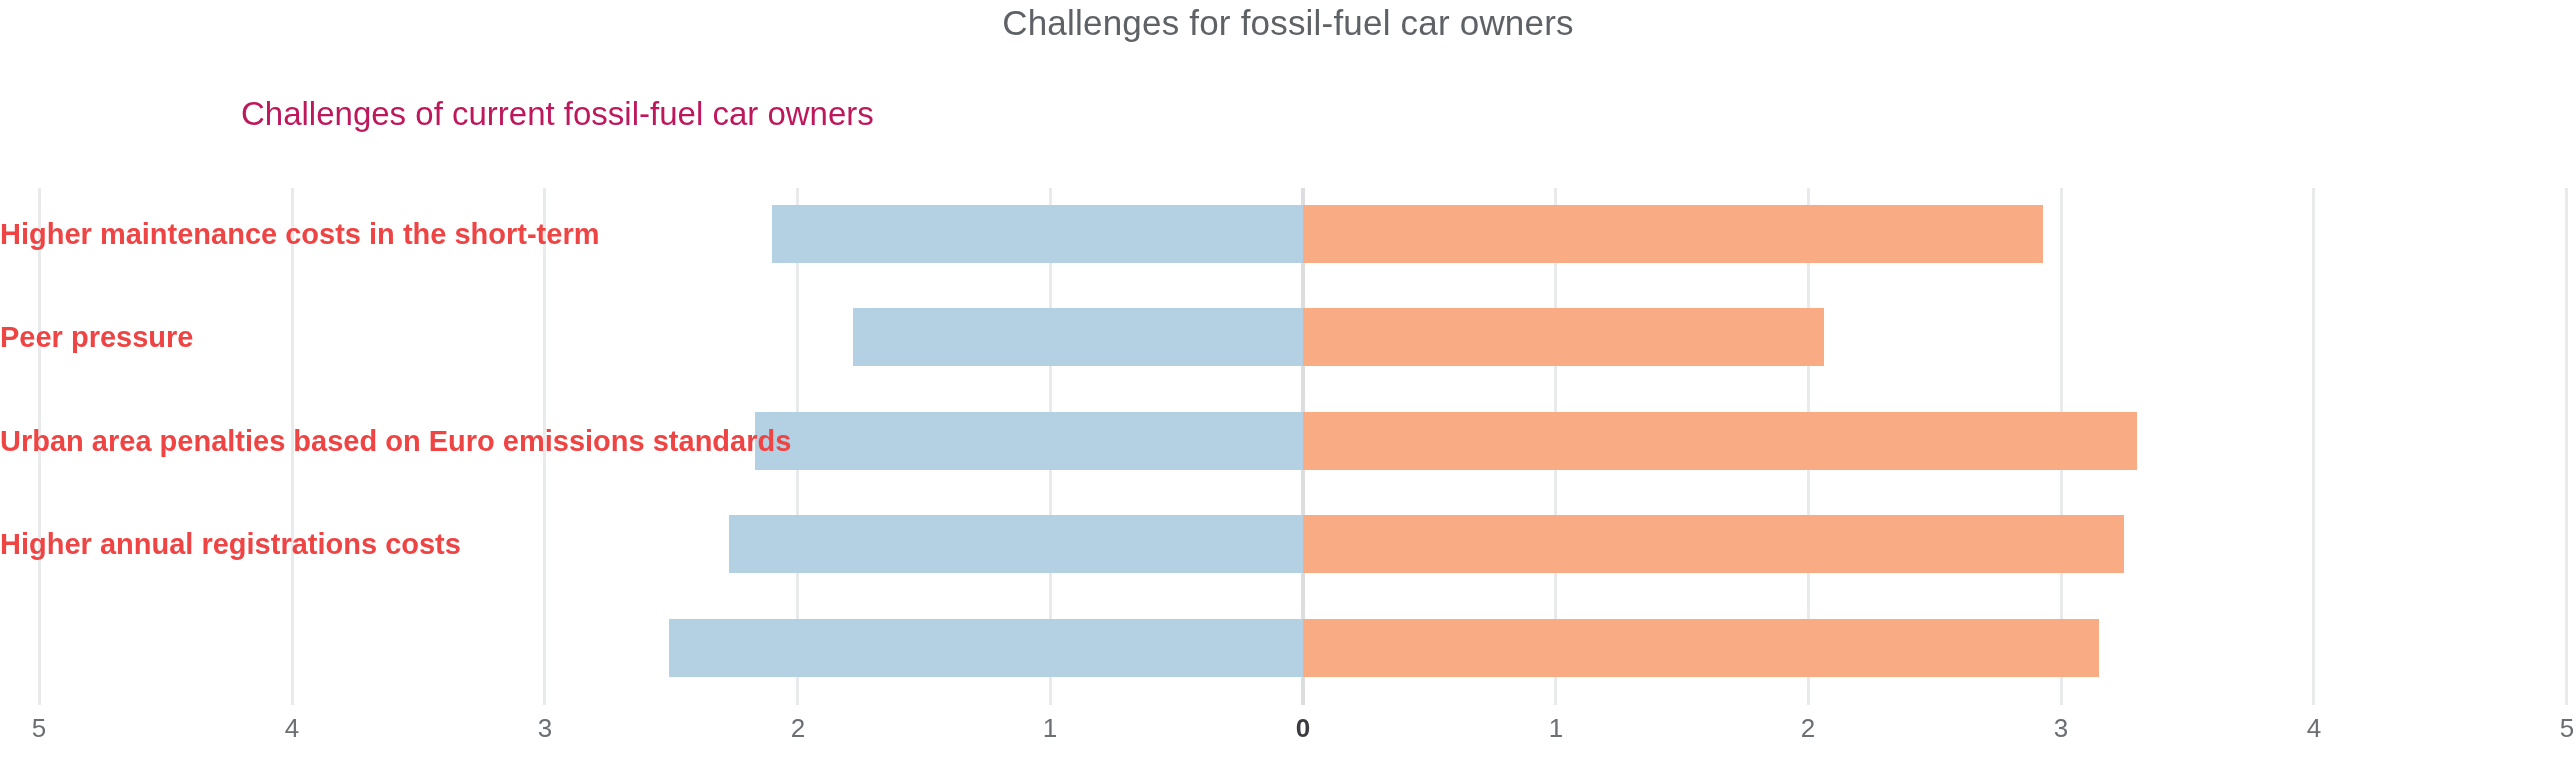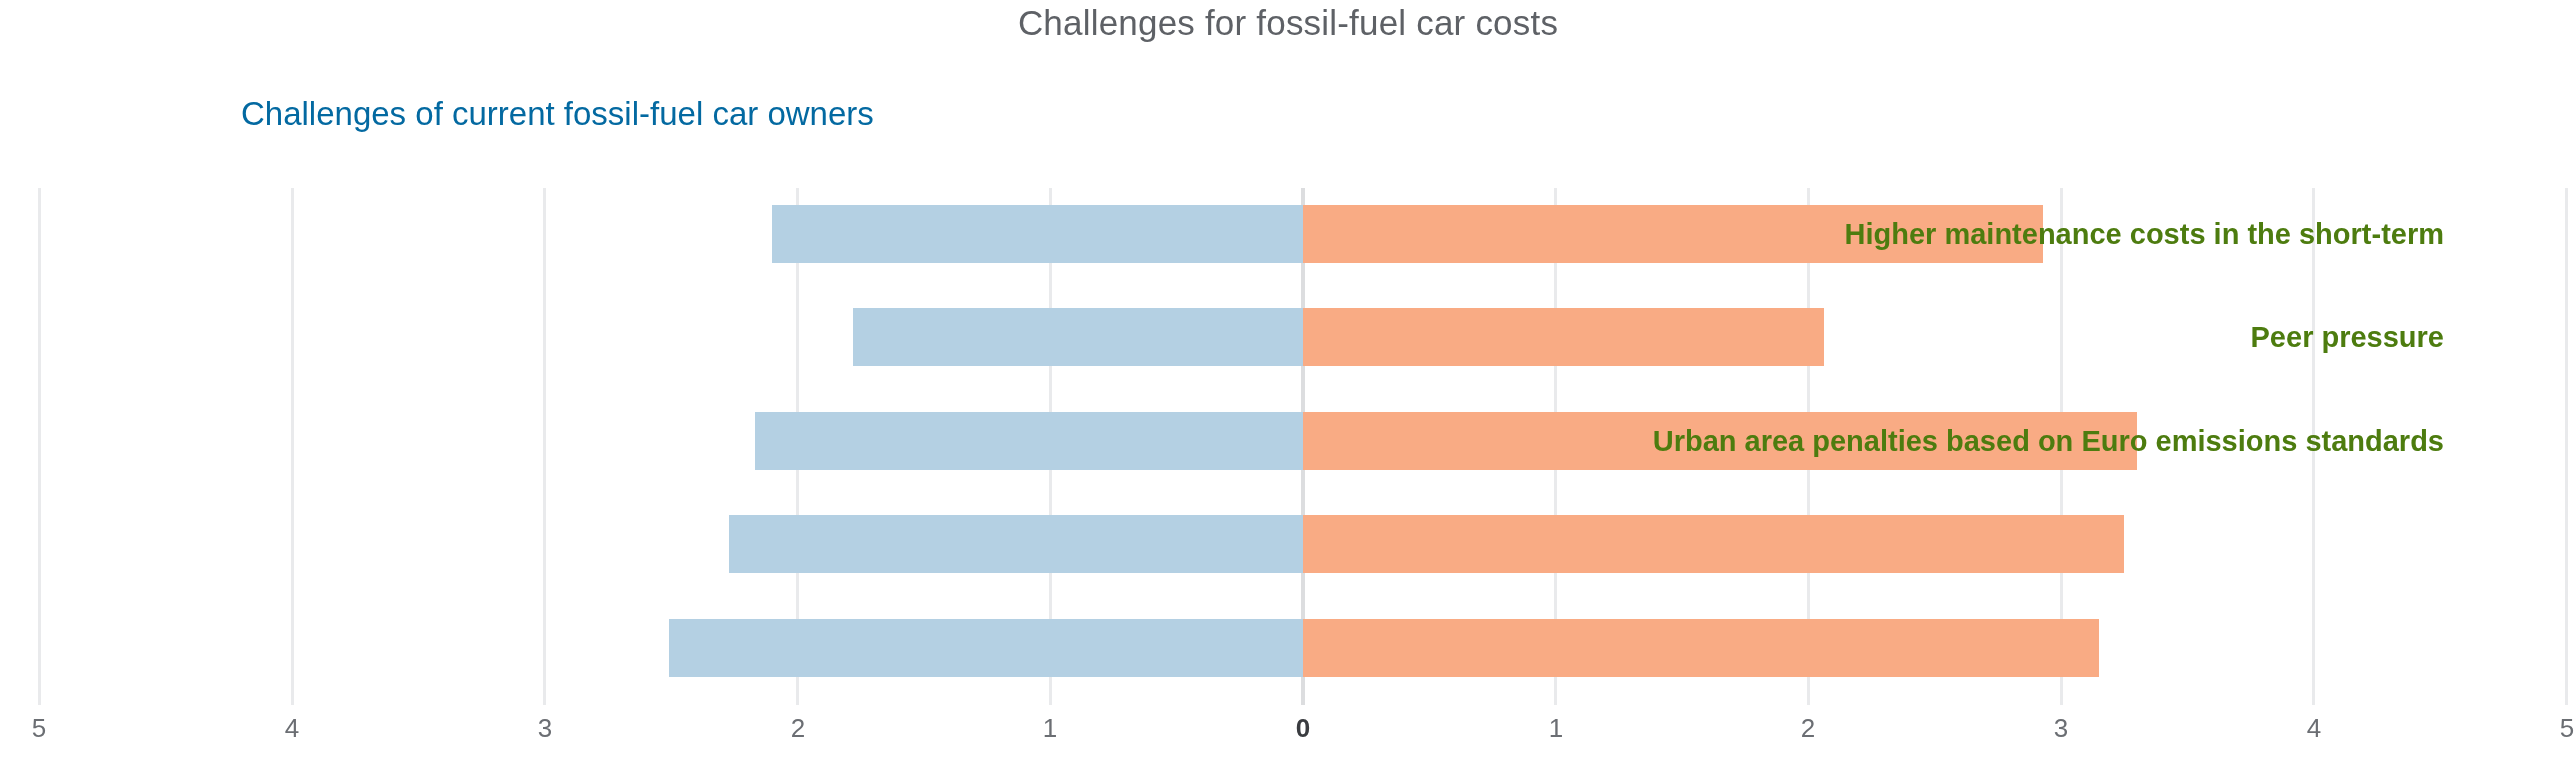--- a/index.html
+++ b/index.html
@@ -13,21 +13,21 @@
     position:absolute;left:0;top:3.2px;width:2576px;
     text-align:center;
     font-size:35px;color:#5e6166;font-weight:400;
     letter-spacing:0.2px;
   }
   #subtitle-row{
     position:absolute;left:0;top:95px;width:2576px;height:47px;
   }
   .subtitle{
     position:absolute;top:0;
-    font-size:33px;color:#0369a1;font-weight:400;
+    font-size:33px;color:#be185d;font-weight:400;
     white-space:nowrap;
   }
   #subtitle-left{left:241px;}
   #subtitle-right{left:1418px;}
 
   
   #plot{
     position:absolute;left:0;top:188px;
     width:2576px;height:517px;
   }
@@ -42,42 +42,42 @@
   }
   .bar{
     position:absolute;top:17.4px;height:58px;
   }
   .bar.left{background:#b4d0e3;}
   .bar.right{background:#f9ab84;}
   .row-label{
     position:absolute;top:17.4px;height:58px;
     line-height:58px;
     width:2444px;left:0;
-    text-align:right;
-    font-size:29px;font-weight:bold;color:#4d7c0f;
+    text-align:left;
+    font-size:29px;font-weight:bold;color:#ef4444;
     white-space:nowrap;
     pointer-events:none;
   }
 
   
   #axis{
     position:absolute;left:0;top:705px;width:2576px;height:59px;
   }
   .tick{
     position:absolute;top:8px;
     font-size:26px;color:#6b6e73;font-weight:400;
     transform:translateX(-50%);
     white-space:nowrap;
   }
   .tick.zero{color:#3a3c40;font-weight:bold;}
 </style>
 </head>
 <body>
 
-<div id="chart-title">Challenges for fossil-fuel car costs</div>
+<div id="chart-title">Challenges for fossil-fuel car owners</div>
 
 <div id="subtitle-row">
   <div class="subtitle" id="subtitle-left">Challenges of current fossil-fuel car owners</div>
 </div>
 
 <div id="plot">
   <div id="gridlines">
       <div class="gridline" style="left: 38px;"></div>
       <div class="gridline" style="left: 291px;"></div>
       <div class="gridline" style="left: 543px;"></div>
@@ -102,20 +102,21 @@
         <div class="row-label">Peer pressure</div>
       </div>
       <div class="row" style="top: 207px; padding-left: 11px;">
         <div class="bar left" style="left: 755px; width: 548px; background: rgb(180, 208, 227);"></div>
         <div class="bar right" style="left: 1303px; width: 834px; background: rgb(249, 171, 132);"></div>
         <div class="row-label">Urban area penalties based on Euro emissions standards</div>
       </div>
       <div class="row" style="top: 310px;">
         <div class="bar left" style="left: 729px; width: 574px; background: rgb(180, 208, 227);"></div>
         <div class="bar right" style="left: 1303px; width: 821px; background: rgb(249, 171, 132);"></div>
+        <div class="row-label">Higher annual registrations costs</div>
       </div>
       <div class="row" style="top: 414px;">
         <div class="bar left" style="left: 669px; width: 634px; background: rgb(180, 208, 227);"></div>
         <div class="bar right" style="left: 1303px; width: 796px; background: rgb(249, 171, 132);"></div>
       </div>
     </div>
 </div>
 
 <div id="axis">
     <div class="tick" style="left: 39px;">5</div>

